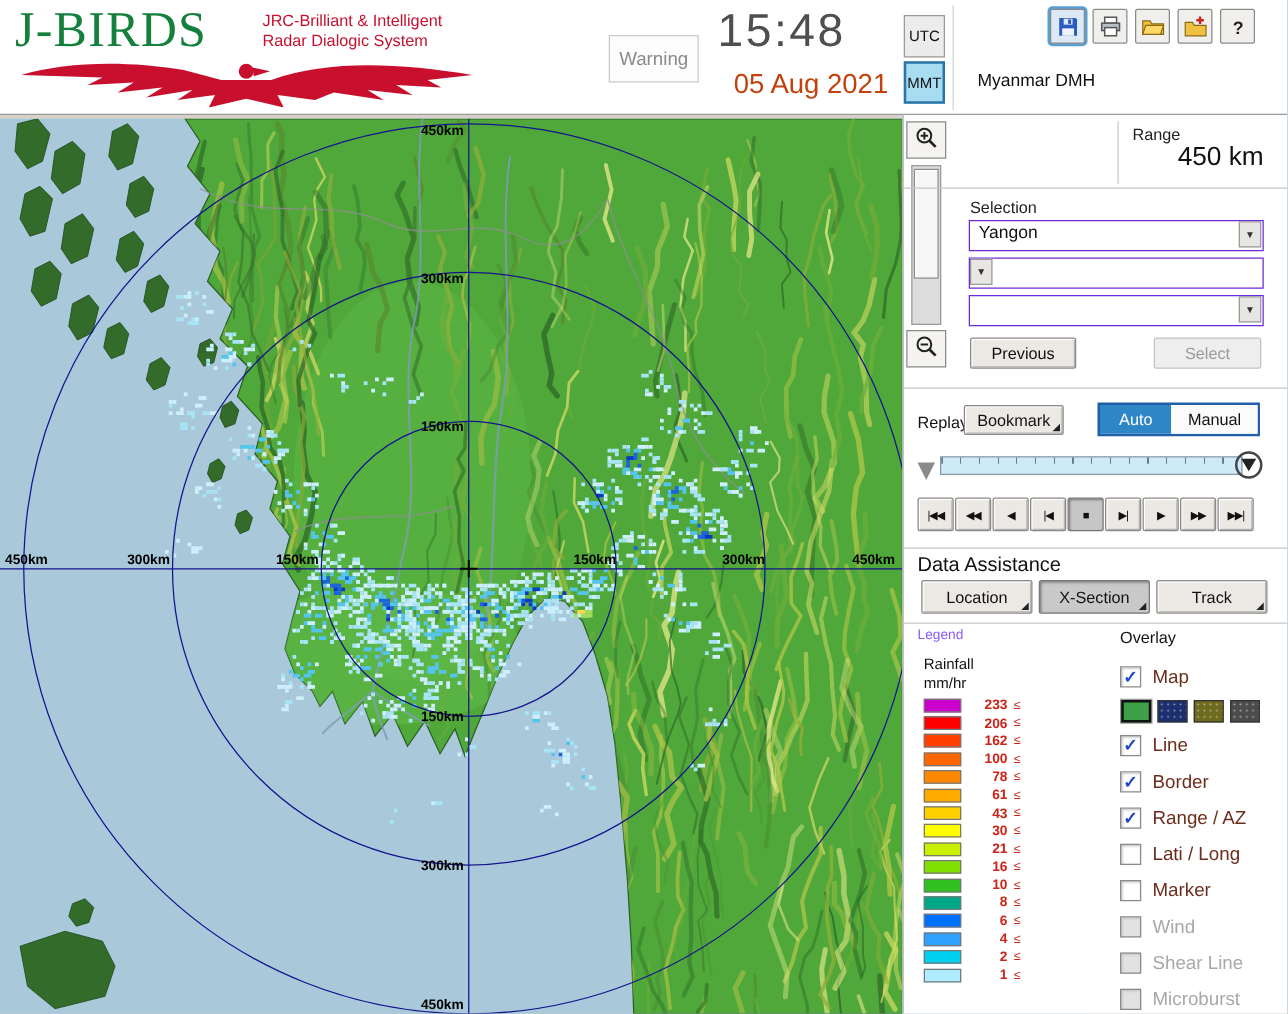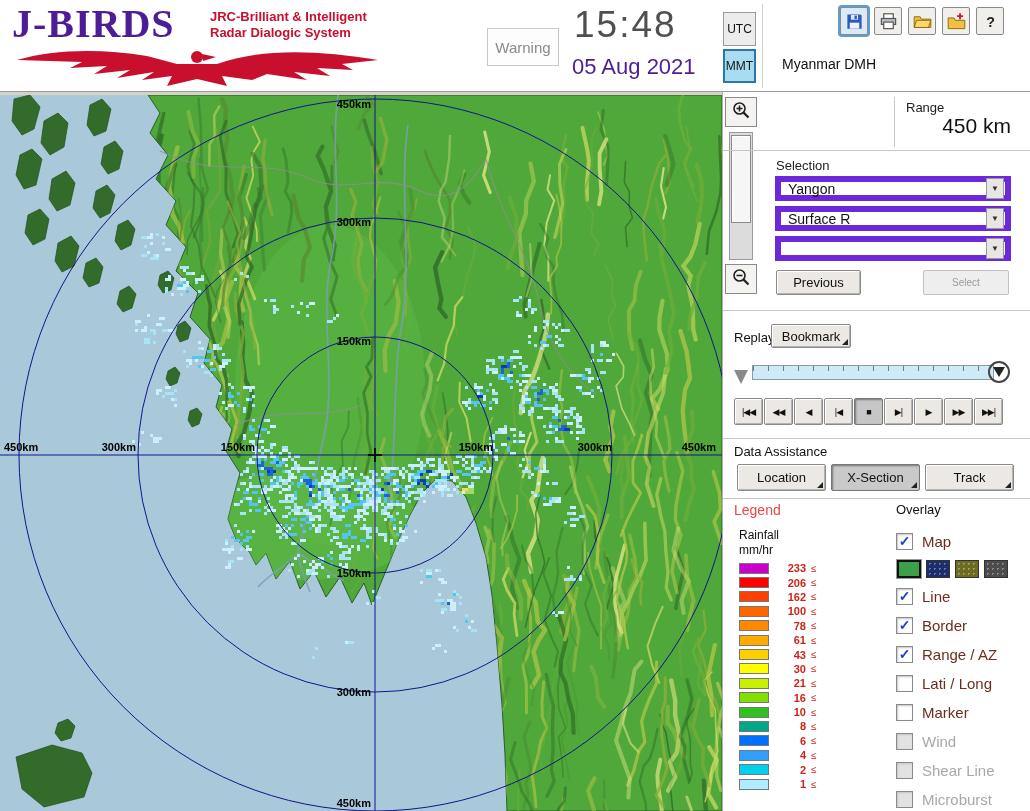--- a/index.html
+++ b/index.html
@@ -1,26 +1,26 @@
 <!DOCTYPE html>
 <html><head>
 <meta charset="utf-8">
 <style>
   *{margin:0;padding:0;box-sizing:border-box}
   html,body{width:1030px;height:811px}
   body{background:#d6d2ca;font-family:"Liberation Sans",sans-serif;position:relative;overflow:hidden;-webkit-font-smoothing:antialiased}
 
   
   .header{position:absolute;left:0;top:0;width:1030px;height:92px;background:#fff;border-bottom:1px solid #9a9a9a}
-  .logo-title{position:absolute;left:12px;top:0px;font-family:"Liberation Serif",serif;font-weight:bold;font-size:40px;color:#4c1d95;letter-spacing:1px}
-  .logo-sub{position:absolute;left:210px;top:9px;color:#c8102e;font-weight:bold;font-size:13px;line-height:16px;white-space:nowrap}
+  .logo-title{position:absolute;left:12px;top:0px;font-family:"Liberation Serif",serif;font-weight:normal;font-size:40px;color:#15803d;letter-spacing:1px}
+  .logo-sub{position:absolute;left:210px;top:9px;color:#c8102e;font-weight:normal;font-size:13px;line-height:16px;white-space:nowrap}
   .eagle{position:absolute;left:12px;top:46px}
   .warning-box{position:absolute;left:487px;top:28px;width:72px;height:38px;border:1px solid #c9c9c9;color:#8a8a8a;font-size:15px;display:flex;align-items:center;justify-content:center;background:#fdfdfd}
   .clock-time{position:absolute;left:574px;top:4px;font-size:37px;color:#4f4f4f;letter-spacing:2px}
-  .clock-date{position:absolute;left:572px;top:54px;font-size:22px;color:#4c1d95;white-space:nowrap}
+  .clock-date{position:absolute;left:587px;top:54px;font-size:22px;color:#c2410c;white-space:nowrap}
   .tz{position:absolute;left:723px;width:33px;height:34px;font-size:12px;display:flex;align-items:center;justify-content:center;background:#ececec;border:1px solid #9a9a9a;color:#111}
   .tz-utc{top:12px}.tz-mmt{top:49px}
   .tz-selected{background:#a8dcf0;border:2px solid #2b76a8}
   .header-divider{position:absolute;left:762px;top:4px;width:1px;height:84px;background:#d4d4d4}
   .toolbar{position:absolute;left:840px;top:7px;display:flex;gap:6px}
   .tool-btn{width:28px;height:28px;background:#f1efec;border:1px solid #8a8a8a;border-radius:2px;display:flex;align-items:center;justify-content:center}
   .tool-btn svg{width:19px;height:19px}
   .tool-selected{box-shadow:0 0 0 2px #5a9fd4;background:#ddeaf6}
   .station-title{position:absolute;left:782px;top:56px;font-size:14px;color:#101010;white-space:nowrap}
 
@@ -37,54 +37,54 @@
   .zoom-in{left:2px;top:5px}.zoom-out{left:2px;top:172px}
   .zoom-track{position:absolute;left:6px;top:40px;width:24px;height:128px;background:#dcdcdc;border:1px solid #9a9a9a}
   .zoom-thumb{position:absolute;left:1px;top:2px;width:20px;height:88px;background:#f6f6f6;border:1px solid #8a8a8a;box-shadow:inset 1px 1px 0 #fff}
 
   .range-divider-v{position:absolute;left:171px;top:5px;width:1px;height:50px;background:#c8c8c8}
   .range-label{position:absolute;left:183px;top:8px;font-size:13px;color:#222}
   .range-value{position:absolute;left:160px;top:22px;width:128px;text-align:right;font-size:21px;color:#111;white-space:nowrap}
 
   .selection-label{position:absolute;left:53px;top:66px;font-size:13px;color:#222}
   .dd-wrap{position:absolute;left:52px;top:84px;width:236px}
-  .dropdown{height:25px;margin-bottom:5px;background:#fff;border:6px solid #6d28d9;display:flex;align-items:center}
+  .dropdown{height:25px;margin-bottom:5px;background:#fff;border:1px solid #6d28d9;display:flex;}
   .dd-value{flex:1;padding-left:7px;font-size:14px;color:#111;white-space:nowrap;overflow:hidden}
   .dd-arrow{width:18px;height:21px;margin-right:1px;background:#e8e6e2;border:1px solid #9a9a9a;font-size:8px;display:flex;align-items:center;justify-content:center;color:#333}
 
   .btn{background:#ece9e4;border:1px solid #8a8a8a;box-shadow:inset 1px 1px 0 #fff,inset -1px -1px 0 #b4b4b4;font-size:13px;color:#111;display:flex;align-items:center;justify-content:center;border-radius:2px}
   .prev-btn{position:absolute;left:53px;top:178px;width:85px;height:25px}
-  .select-btn{position:absolute;left:200px;top:178px;width:86px;height:25px;background:#eeeeee;border:1px solid #c2c2c2;color:#9a9a9a;box-shadow:none;font-size:10px;display:flex;align-items:center;justify-content:center;border-radius:2px}
+  .select-btn{position:absolute;left:200px;top:178px;width:86px;height:25px;background:#eeeeee;border:1px solid #c2c2c2;color:#9a9a9a;box-shadow:none;font-size:13px;display:flex;align-items:center;justify-content:center;border-radius:2px}
 
   .replay-label{position:absolute;left:11px;top:238px;font-size:13px;color:#111}
   .bookmark-btn{position:absolute;left:48px;top:232px;width:80px;height:24px}
   .corner{position:relative}
   .corner::after{content:"";position:absolute;right:2px;bottom:2px;width:0;height:0;border-left:6px solid transparent;border-bottom:6px solid #222}
   .automanual{position:absolute;left:155px;top:230px;width:130px;height:27px;border:2px solid #2060a8;display:flex}
   .auto-seg{flex:1;background:#2f86c6;color:#fff;font-size:13px;display:flex;align-items:center;justify-content:center}
   .manual-seg{flex:1.2;background:#fbfbfb;color:#111;font-size:13px;display:flex;align-items:center;justify-content:center}
 
   .slider{position:absolute;left:11px;top:268px;width:276px;height:30px}
   .slider-left-tri{position:absolute;left:0;top:10px;width:0;height:0;border-left:7px solid transparent;border-right:7px solid transparent;border-top:14px solid #8a8a8a}
   .slider-track{position:absolute;left:18px;right:16px;top:5px;height:15px;background:#cfeaf7;border:1px solid #8899a8}
   .slider-track::before{content:"";position:absolute;left:0;top:0;right:0;height:5px;background:repeating-linear-gradient(90deg,#6a7a88 0 1px,transparent 1px 15px)}
   .slider-pos{position:absolute;right:0;top:1px;width:22px;height:22px;border:2px solid #444;border-radius:50%;display:flex;align-items:center;justify-content:center}
   .slider-pos::after{content:"";width:0;height:0;border-left:6px solid transparent;border-right:6px solid transparent;border-top:10px solid #222}
 
   .playback{position:absolute;left:11px;top:306px;display:flex;gap:1px}
   .pb-btn{width:29px;height:27px;background:#ece9e4;border:1px solid #8a8a8a;box-shadow:inset 1px 1px 0 #fff,inset -1px -1px 0 #b4b4b4;font-size:9px;letter-spacing:-1px;display:flex;align-items:center;justify-content:center;color:#111;border-radius:2px}
   .pb-pressed{background:#c6c6c6;box-shadow:inset 1px 1px 2px #777;border:1px solid #777}
 
-  .da-label{position:absolute;left:11px;top:352px;font-size:13px;color:#111}
+  .da-label{position:absolute;left:11px;top:352px;font-size:16px;color:#111}
   .da-btns{position:absolute;left:14px;top:372px;display:flex;gap:5px}
   .da-btn{width:89px;height:27px;background:#ece9e4;border:1px solid #8a8a8a;box-shadow:inset 1px 1px 0 #fff,inset -1px -1px 0 #b4b4b4;font-size:13px;color:#111;display:flex;align-items:center;justify-content:center;border-radius:2px;position:relative}
   .da-pressed{background:#c9c9c9;box-shadow:inset 1px 1px 2px #777;border:1px solid #777}
 
   .legend-block{position:absolute;left:11px;top:410px;width:150px}
-  .legend-title{font-size:14px;color:#ef4444}
+  .legend-title{font-size:11px;color:#8b5cf6}
   .legend-unit{font-size:12px;color:#111;margin-left:5px;line-height:15px}
   .legend-unit.first{margin-top:10px}
   .lg-rows{margin-top:3px}
   .lg-row{display:flex;align-items:center;height:14.4px;margin-left:5px}
   .lg-sw{width:30px;height:11px;border:1px solid #777;margin-right:13px;flex:none}
   .lg-val{font-size:11px;font-weight:bold;color:#cc2418;width:24px;text-align:right}
   .lg-op{font-size:10px;color:#cc2418;margin-left:5px}
 
   .overlay-block{position:absolute;left:173px;top:410px;width:132px}
   .overlay-title{font-size:13px;color:#111;margin-bottom:10px}
@@ -1922,34 +1922,37 @@
   <div class="range-value">450 km</div>
   <div class="sep sep1"></div>
 
   <div class="selection-label">Selection</div>
   <div class="dd-wrap">
       <div class="dropdown">
         <span class="dd-value">Yangon</span>
         <span class="dd-arrow">▼</span>
       </div>
       <div class="dropdown">
-        <span class="dd-value">Surface R</span>
         <span class="dd-arrow">▼</span>
       </div>
       <div class="dropdown">
         <span class="dd-value"></span>
         <span class="dd-arrow">▼</span>
       </div>
     </div>
   <div class="btn prev-btn">Previous</div>
   <div class="select-btn">Select</div>
   <div class="sep sep2"></div>
 
   <div class="replay-label">Replay</div>
   <div class="btn bookmark-btn corner">Bookmark</div>
+  <div class="automanual">
+    <div class="auto-seg">Auto</div>
+    <div class="manual-seg">Manual</div>
+  </div>
 
   <div class="slider">
     <div class="slider-left-tri"></div>
     <div class="slider-track"></div>
     <div class="slider-pos"></div>
   </div>
 
   <div class="playback">
       <div class="pb-btn">|◀◀</div>
       <div class="pb-btn">◀◀</div>

